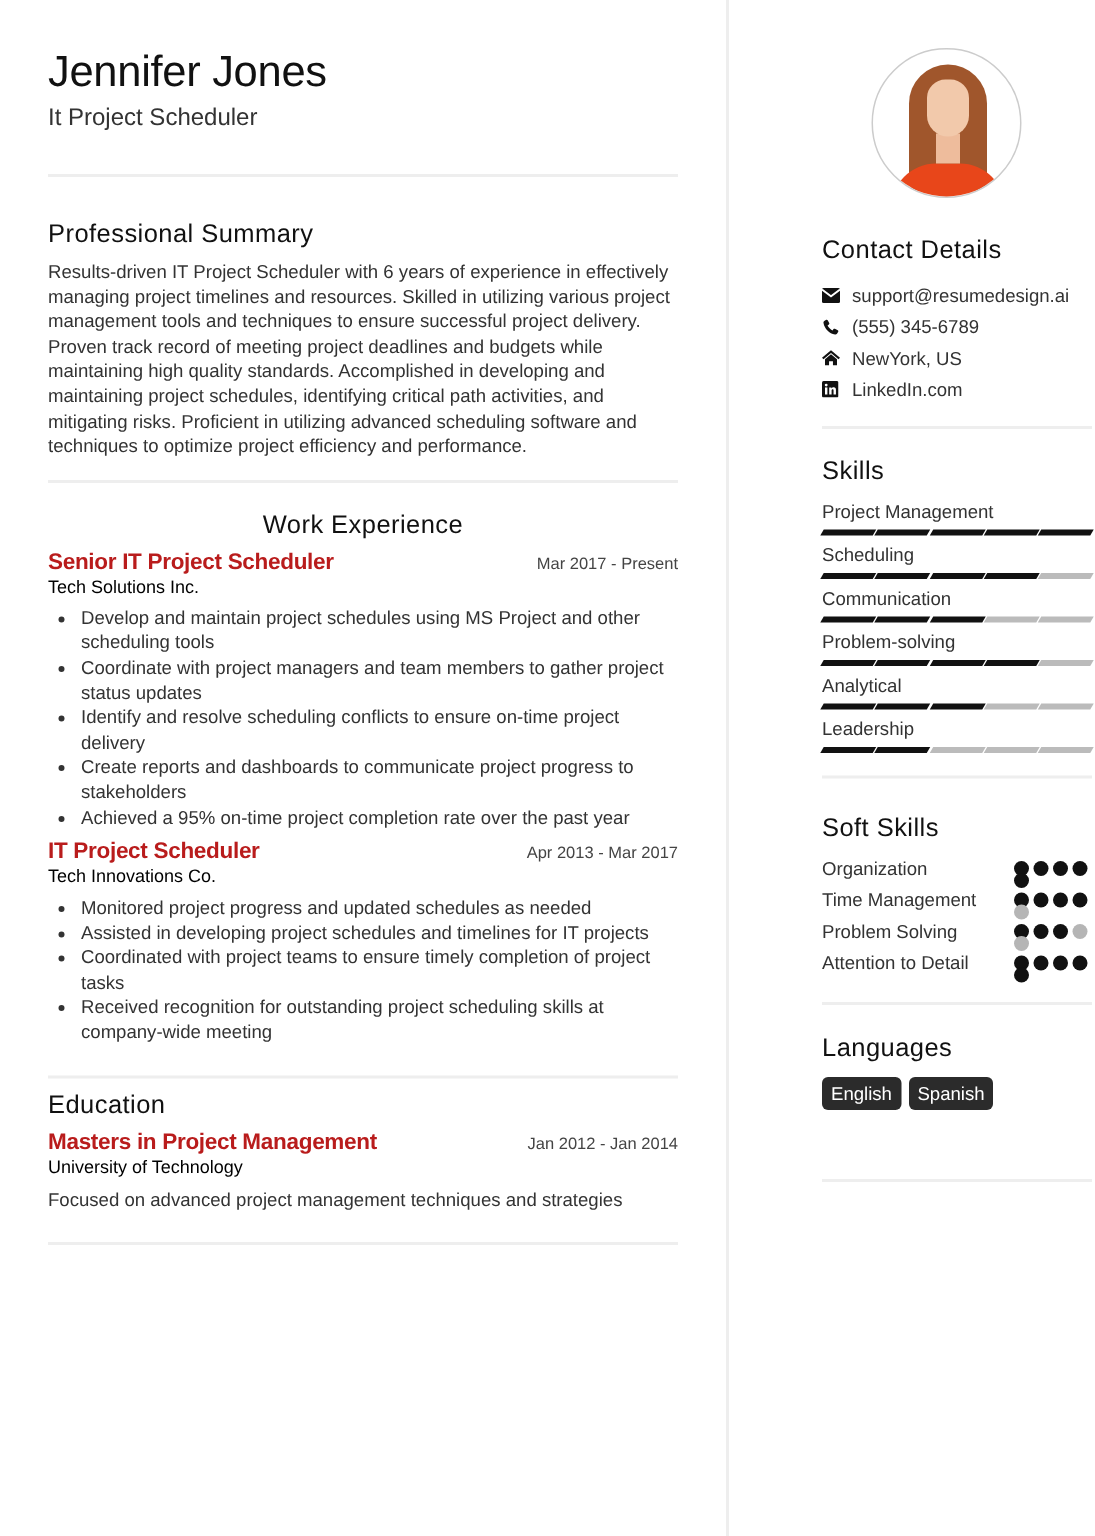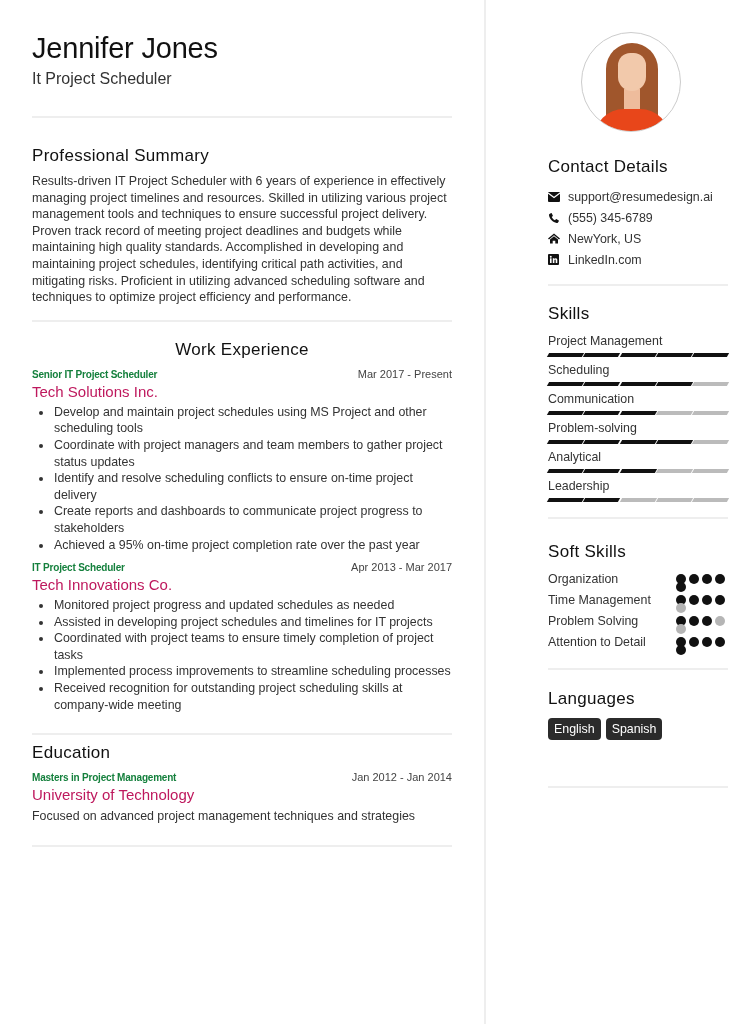--- a/index.html
+++ b/index.html
@@ -11,23 +11,23 @@
   .title { font-size: 16px; color: #333; margin-top: 2px; line-height: 22px; }
   .hr { height: 2px; background: #eeeeee; }
   .hr.top { margin-top: 26px; }
   .sec-h { font-size: 17px; font-weight: 500; color: #111; letter-spacing: 0.3px; line-height: 22px; }
   .summary .sec-h { margin-top: 27px; }
   .summary p { font-size: 12.4px; line-height: 16.6px; color: #333; margin-top: 6px; }
   .summary + .hr { margin-top: 14px; }
   .work .sec-h { margin-top: 17px; text-align: center; }
   .job { margin-top: 6px; }
   .job-head { display: flex; justify-content: space-between; align-items: baseline; }
-  .job-title { font-size: 10px; font-weight: 700; color: #15803d; letter-spacing: -0.2px; line-height: 16px; }
+  .job-title { font-size: 15px; font-weight: 700; color: #b91c1c; letter-spacing: -0.2px; line-height: 16px; }
   .job-date { font-size: 11px; color: #444; }
-  .job-org { font-size: 15px; color: #be185d; line-height: 17px; }
+  .job-org { font-size: 12px; color: #000000; line-height: 17px; }
   .job ul { list-style: none; margin-top: 4px; padding-left: 22px; }
   .job li { font-size: 12.4px; line-height: 16.6px; color: #333; position: relative; }
   .job li::before { content: ""; position: absolute; left: -15px; top: 7px; width: 4px; height: 4px; border-radius: 50%; background: #333; }
   .job + .job { margin-top: 7px; }
   .work + .hr { margin-top: 20px; }
   .edu .sec-h { margin-top: 7px; }
   .edu-item { margin-top: 6px; }
   .edu-desc { font-size: 12.4px; line-height: 16.6px; color: #333; margin-top: 5px; }
   .edu-item + .edu-item { margin-top: 8px; }
   .edu + .hr { margin-top: 20px; }
@@ -97,21 +97,20 @@
     <div class="job">
       <div class="job-head">
         <span class="job-title">IT Project Scheduler</span>
         <span class="job-date">Apr 2013 - Mar 2017</span>
       </div>
       <div class="job-org">Tech Innovations Co.</div>
       <ul>
         <li>Monitored project progress and updated schedules as needed</li>
         <li>Assisted in developing project schedules and timelines for IT projects</li>
         <li>Coordinated with project teams to ensure timely completion of project tasks</li>
-        <li>Implemented process improvements to streamline scheduling processes</li>
         <li>Received recognition for outstanding project scheduling skills at company-wide meeting</li>
       </ul>
     </div>
   </section>
   <div class="hr"></div>
 
   <section class="edu">
     <h2 class="sec-h">Education</h2>
     <div class="edu-item">
       <div class="job-head">

